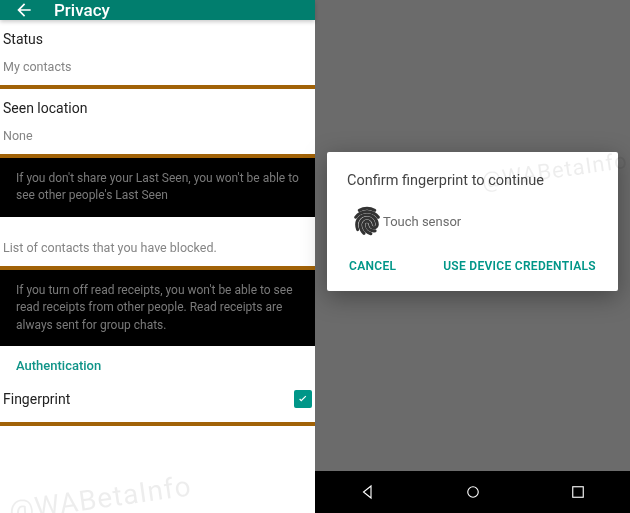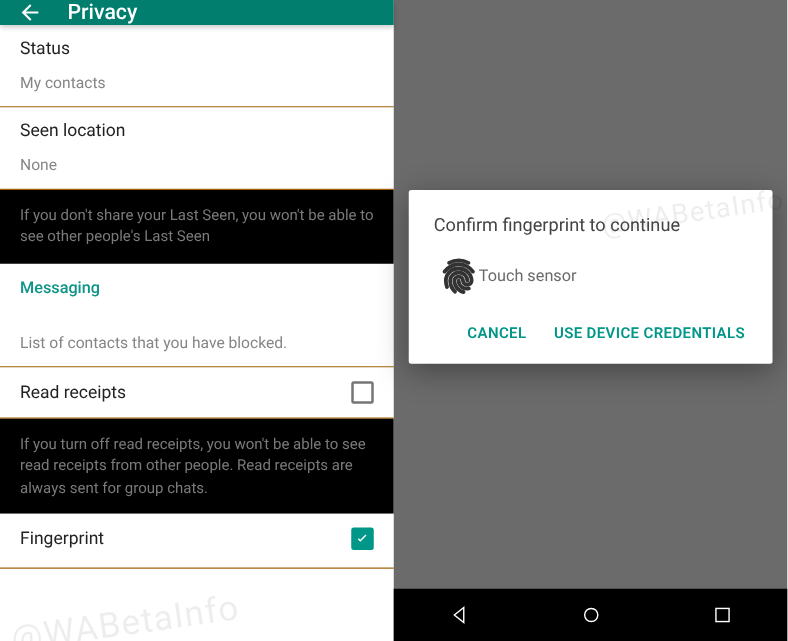--- a/index.html
+++ b/index.html
@@ -6,40 +6,40 @@
     body { font-family: Roboto, "Helvetica Neue", Arial, sans-serif; width: 630px; height: 513px; display: flex; background: #fff; overflow: hidden; }
     .screen-left { width: 315px; height: 418px; background: #fff; display: flex; flex-direction: column; }
     .screen-right { width: 315px; height: 513px; background: #6b6b6b; position: relative; }
 
     
     .header { background: #017e6e; color: #fff; height: 46px; display: flex; align-items: center; padding: 0 14px; box-shadow: 0 2px 4px rgba(0,0,0,0.2); position: relative; z-index: 2;}
     .back-arrow { width: 20px; height: 20px; margin-right: 20px; cursor: pointer; }
     .header-title { font-size: 17px; font-weight: 500; }
 
     
-    .setting-row { padding: 11px 16px; background: #fff; border-bottom: 1px solid #a16207; display:flex; justify-content:space-between; align-items:center;}
+    .setting-row { padding: 11px 3px; background: #fff; border-bottom: 4px solid #a16207; display:flex; justify-content:space-between; align-items:center;}
     .setting-title { font-size: 14px; color: #222; }
     .setting-subtitle { font-size: 12.5px; color: #858585; margin-top: 12px; }
 
     .info-box { background: #000000; color: #7a7a7a; font-size: 12px; padding: 12px 16px; line-height: 1.45; }
     .section-header { color: #0f9488; font-size: 13px; font-weight: 500; padding: 12px 16px 6px 16px; }
 
     .checkbox { width: 18px; height: 18px; border: 2px solid #757575; border-radius: 2px; flex-shrink:0;}
     .checkbox.checked { background:#009688; border-color:#009688; display:flex; align-items:center; justify-content:center;}
     .checkbox.checked svg{width:14px;height:14px;}
 
     .watermark { position: absolute; font-size: 28px; color: rgba(0,0,0,0.07); font-weight: 400; transform: rotate(-8deg); pointer-events: none; letter-spacing:1px;}
 
     
     .dialog { position: absolute; top: 152px; left: 12px; right: 12px; background: #fff; border-radius: 2px; box-shadow: 0 6px 24px rgba(0,0,0,0.35); padding: 20px 20px 12px 20px; }
     .dialog-title { font-size: 14.5px; color: #444; margin-bottom: 16px; }
     .dialog-body { display: flex; align-items: center; margin-bottom: 16px; padding-left:4px;}
     .fingerprint-icon { width: 32px; height: 32px; flex-shrink: 0; }
     .touch-text { font-size: 13px; color: #6b6b6b; }
-    .dialog-actions { display: flex; justify-content: flex-end; gap: 18px; }
+    .dialog-actions { display: flex; justify-content: space-between; gap: 18px; }
     .dialog-btn { color: #009688; font-size: 12px; font-weight: 600; letter-spacing: 0.3px; cursor: pointer; padding:6px 2px;}
 
     .navbar { position: absolute; bottom: 0; left: 0; right: 0; height: 42px; background: #000; display: flex; align-items: center; justify-content: space-around; }
     .nav-icn { width: 18px; height: 18px; }
     .nav-icn svg { width: 100%; height: 100%; }
   </style>
 </head>
 <body>
 
 <div class="screen-left">
@@ -61,37 +61,31 @@
 
   <div class="setting-row">
     <div>
       <div class="setting-title">Seen location</div>
       <div class="setting-subtitle">None</div>
     </div>
   </div>
 
   <div class="info-box">If you don't share your Last Seen, you won't be able to see other people's Last Seen</div>
 
-  <div class="section-header">Messaging</div>
 
   <div class="setting-row">
     <div>
       <div class="setting-subtitle">List of contacts that you have blocked.</div>
     </div>
   </div>
 
-  <div class="setting-row">
-    <div>
-      <div class="setting-title">Read receipts</div>
-    </div>
-    <div class="checkbox"></div>
-  </div>
 
   <div class="info-box">If you turn off read receipts, you won't be able to see read receipts from other people. Read receipts are always sent for group chats.</div>
 
+  <div class="section-header">Authentication</div>
 
   <div class="setting-row" style="padding-bottom:14px;">
     <div>
       <div class="setting-title">Fingerprint</div>
     </div>
     <div class="checkbox checked">
       <svg viewBox="0 0 24 24" fill="#fff">
           <path d="M9 16.2l-3.5-3.5 1.4-1.4L9 13.4l7.1-7.1 1.4 1.4z"></path>
         </svg>
     </div>

